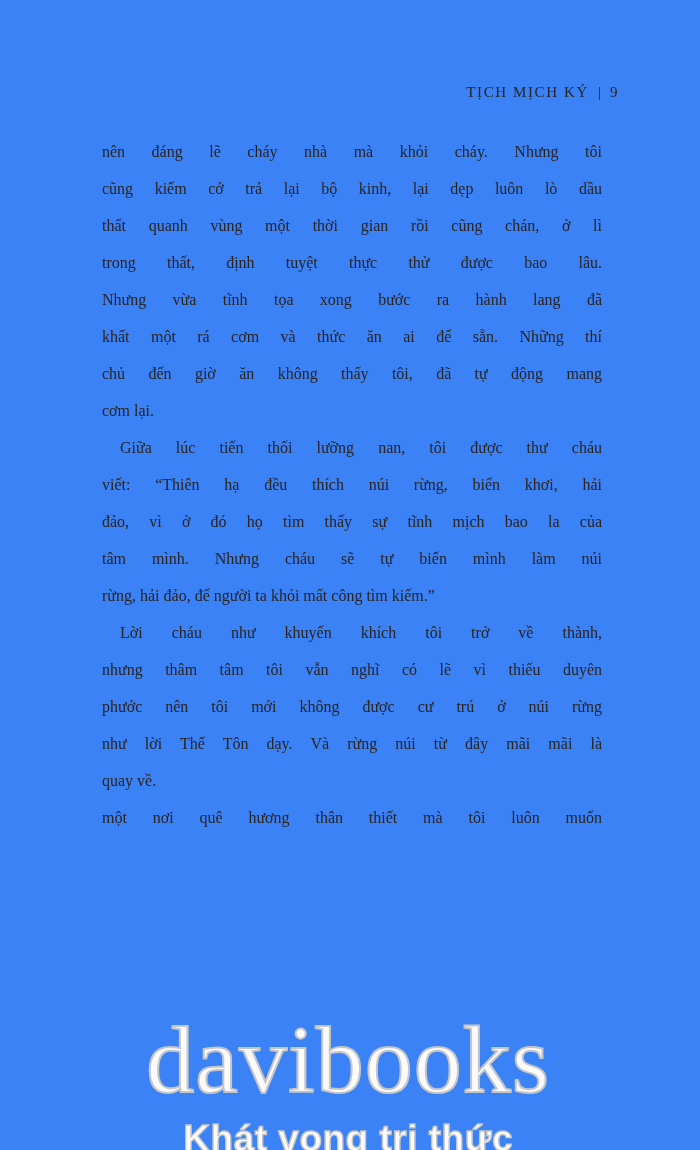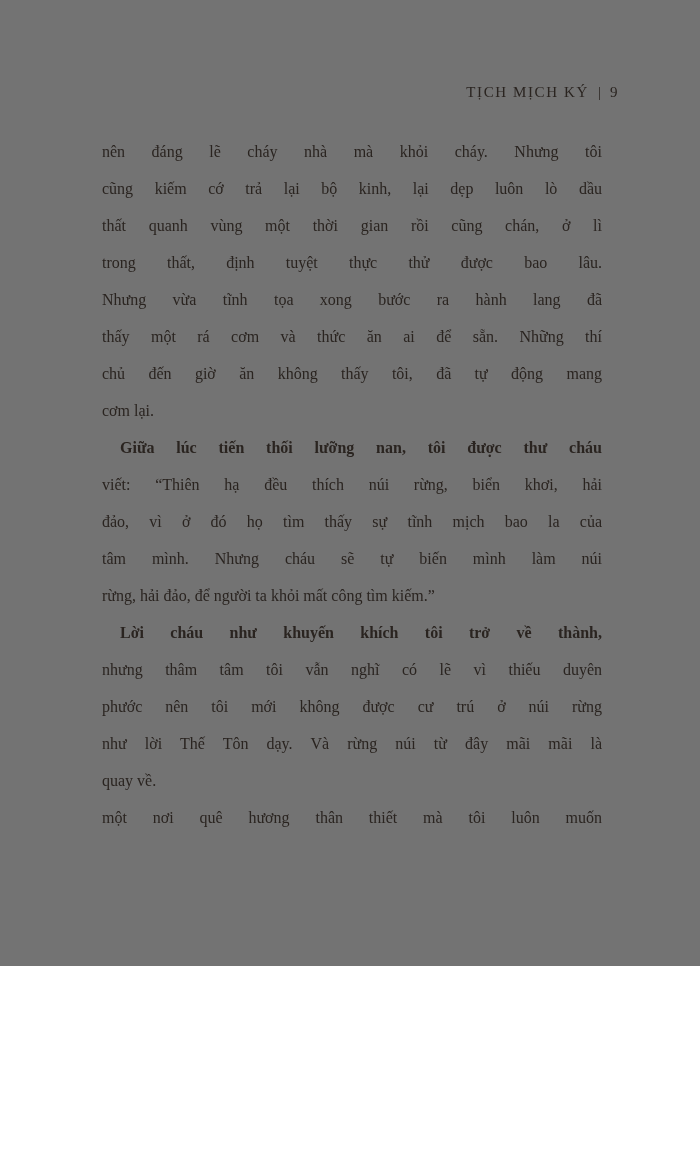--- a/index.html
+++ b/index.html
@@ -1,20 +1,20 @@
 <!DOCTYPE html>
 <html><head>
 <meta charset="utf-8">
 <style>
   html, body { margin: 0; padding: 0; background: #ffffff; }
   .page {
     position: relative;
     width: 700px;
-    height: 966px;
-    background: #737373;
+    height: 1150px;
+    background: #3b82f6;
     overflow: hidden;
     font-family: "Liberation Serif", serif;
     color: #2a2420;
   }
   
   .running-header {
     position: absolute;
     top: 84px;
     right: 81px;
     font-size: 15px;
@@ -35,21 +35,21 @@
     color: #2a2420;
   }
   .line {
     height: 37px;
     text-align: justify;
     text-align-last: justify;
     white-space: normal;
     overflow: visible;
   }
   .line.last { text-align-last: left; }
-  .line.indent { text-indent: 18px; font-weight: bold; }
+  .line.indent { text-indent: 18px; }
   
   .watermark {
     position: absolute;
     right: 150px;
     top: 1012px;
     text-align: center;
     pointer-events: none;
   }
   .wm-brand {
     display: block;
@@ -82,21 +82,21 @@
   <div class="running-header">
     <span>TỊCH MỊCH KÝ</span><span class="sep">|</span><span>9</span>
   </div>
 
   <div class="body-text">
       <div class="line">nên đáng lẽ cháy nhà mà khỏi cháy. Nhưng tôi</div>
       <div class="line">cũng kiếm cớ trả lại bộ kinh, lại dẹp luôn lò dầu</div>
       <div class="line">thất quanh vùng một thời gian rồi cũng chán, ở lì</div>
       <div class="line">trong thất, định tuyệt thực thử được bao lâu.</div>
       <div class="line">Nhưng vừa tĩnh tọa xong bước ra hành lang đã</div>
-      <div class="line">thấy một rá cơm và thức ăn ai để sẵn. Những thí</div>
+      <div class="line">khất một rá cơm và thức ăn ai để sẵn. Những thí</div>
       <div class="line">chủ đến giờ ăn không thấy tôi, đã tự động mang</div>
       <div class="line last">cơm lại.</div>
       <div class="line indent">Giữa lúc tiến thối lưỡng nan, tôi được thư cháu</div>
       <div class="line">viết: “Thiên hạ đều thích núi rừng, biển khơi, hải</div>
       <div class="line">đảo, vì ở đó họ tìm thấy sự tĩnh mịch bao la của</div>
       <div class="line">tâm mình. Nhưng cháu sẽ tự biến mình làm núi</div>
       <div class="line last">rừng, hải đảo, để người ta khỏi mất công tìm kiếm.”</div>
       <div class="line indent">Lời cháu như khuyến khích tôi trở về thành,</div>
       <div class="line">nhưng thâm tâm tôi vẫn nghĩ có lẽ vì thiếu duyên</div>
       <div class="line">phước nên tôi mới không được cư trú ở núi rừng</div>

